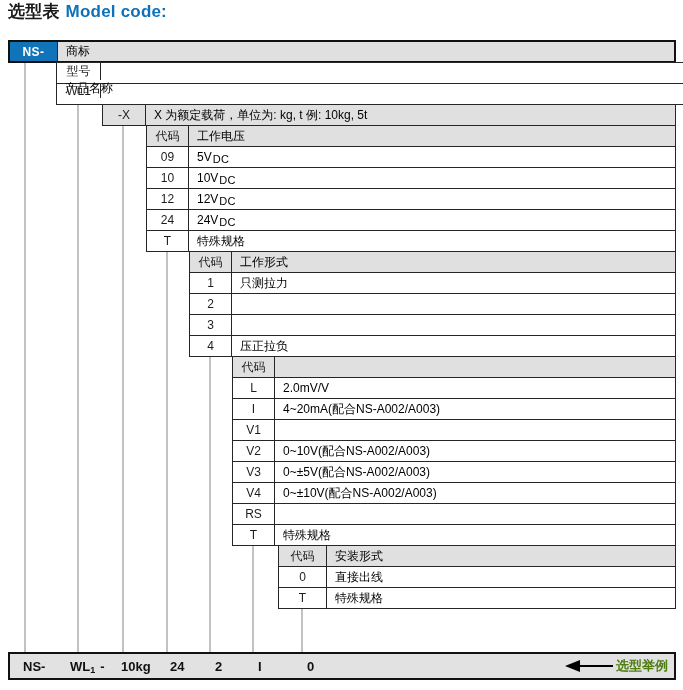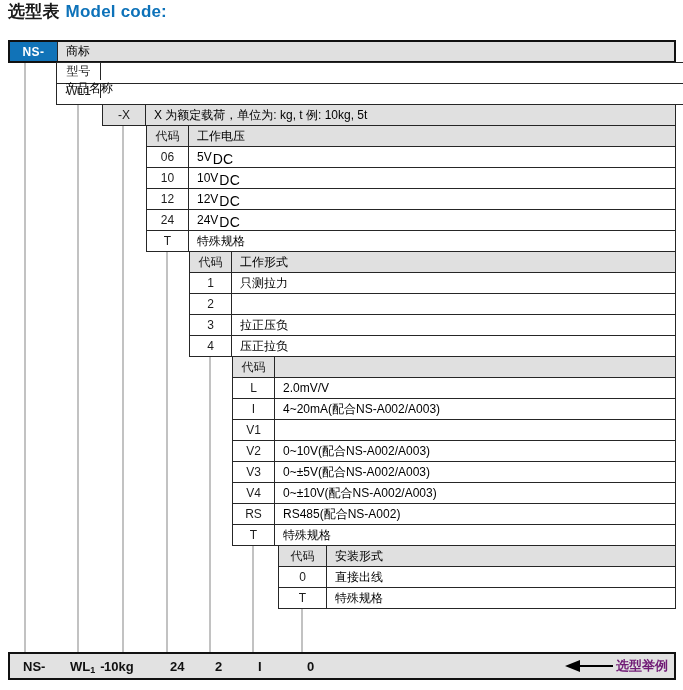--- a/index.html
+++ b/index.html
@@ -24,21 +24,21 @@
   .r.hd{background:#e0e0e0;}
   .c{
     box-sizing:border-box;border-right:1px solid #262626;
     display:flex;align-items:center;justify-content:center;
     font-size:12px;color:#1c1c1c;flex:0 0 auto;
   }
   .d{
     flex:1 1 auto;display:flex;align-items:center;
     padding-left:8px;font-size:12px;color:#000000;white-space:nowrap;
   }
-  .sub{font-size:14px;position:relative;top:2px;margin-left:1px;letter-spacing:.3px;}
+  .sub{font-size:11px;position:relative;top:2px;margin-left:1px;letter-spacing:.3px;}
 
   .lv0{margin-left:8px;  width:668px;} .lv0 .c{width:48px;}
   .lv1{margin-left:56px; width:678px;flex-direction:column;} .lv1 .c{width:44px;}
   .lv2{margin-left:102px;width:574px;} .lv2 .c{width:43px;}
   .lv3{margin-left:146px;width:530px;} .lv3 .c{width:42px;}
   .lv4{margin-left:189px;width:487px;} .lv4 .c{width:42px;}
   .lv5{margin-left:232px;width:444px;} .lv5 .c{width:42px;}
   .lv6{margin-left:278px;width:398px;} .lv6 .c{width:48px;}
 
   .brand{background:#1173b8;color:#ffffff;font-weight:bold;letter-spacing:.5px;}
@@ -54,21 +54,21 @@
     font-size:13px;font-weight:bold;color:#111;white-space:nowrap;
   }
   .bsub{font-size:9px;position:relative;top:2px;}
   .bdash{margin-left:5px;}
   .arrowwrap{
     position:absolute;right:6px;top:50%;transform:translateY(-50%);
     display:flex;align-items:center;
   }
   .tri{width:0;height:0;border-top:6px solid transparent;border-bottom:6px solid transparent;border-right:15px solid #000;}
   .tail{width:33px;height:2px;background:#000;}
-  .albl{font-size:13px;font-weight:bold;color:#701a75;margin-left:3px;white-space:nowrap;}
+  .albl{font-size:13px;font-weight:bold;color:#4d7c0f;margin-left:3px;white-space:nowrap;}
 </style>
 </head>
 <body>
 
 <div class="page">
 
   <div class="title">
     <span>选型表</span><span class="en">Model code:</span>
   </div>
 
@@ -98,21 +98,21 @@
     <div class="r lv2 hd">
       <span class="c">-X</span>
       <span class="d">X 为额定载荷，单位为: kg, t 例: 10kg, 5t</span>
     </div>
 
     <div class="r lv3 hd">
       <span class="c">代码</span>
       <span class="d">工作电压</span>
     </div>
     <div class="r lv3">
-      <span class="c">06</span>
+      <span class="c">09</span>
       <span class="d">
           <span>5V</span>
           <span class="sub">DC</span>
         </span>
     </div>
     <div class="r lv3">
       <span class="c">10</span>
       <span class="d">
           <span>10V</span>
           <span class="sub">DC</span>
@@ -143,21 +143,20 @@
     </div>
     <div class="r lv4">
       <span class="c">1</span>
       <span class="d">只测拉力</span>
     </div>
     <div class="r lv4">
       <span class="c">2</span>
     </div>
     <div class="r lv4">
       <span class="c">3</span>
-      <span class="d">拉正压负</span>
     </div>
     <div class="r lv4">
       <span class="c">4</span>
       <span class="d">压正拉负</span>
     </div>
 
     <div class="r lv5 hd">
       <span class="c">代码</span>
     </div>
     <div class="r lv5">
@@ -178,21 +177,20 @@
     <div class="r lv5">
       <span class="c">V3</span>
       <span class="d">0~±5V(配合NS-A002/A003)</span>
     </div>
     <div class="r lv5">
       <span class="c">V4</span>
       <span class="d">0~±10V(配合NS-A002/A003)</span>
     </div>
     <div class="r lv5">
       <span class="c">RS</span>
-      <span class="d">RS485(配合NS-A002)</span>
     </div>
     <div class="r lv5">
       <span class="c">T</span>
       <span class="d">特殊规格</span>
     </div>
 
     <div class="r lv6 hd">
       <span class="c">代码</span>
       <span class="d">安装形式</span>
     </div>
@@ -203,21 +201,21 @@
     <div class="r lv6">
       <span class="c">T</span>
       <span class="d">特殊规格</span>
     </div>
 
   </div>
 
   <div class="bar">
     <span class="bi" style="left:13px">NS-</span>
     <span class="bi" style="left:60px"><span>WL</span><span class="bsub">1</span><span class="bdash">-</span></span>
-    <span class="bi" style="left:94px">10kg</span>
+    <span class="bi" style="left:111px">10kg</span>
     <span class="bi" style="left:160px">24</span>
     <span class="bi" style="left:205px">2</span>
     <span class="bi" style="left:248px">I</span>
     <span class="bi" style="left:297px">0</span>
     <span class="arrowwrap">
       <span class="tri"></span>
       <span class="tail"></span>
       <span class="albl">选型举例</span>
     </span>
   </div>

